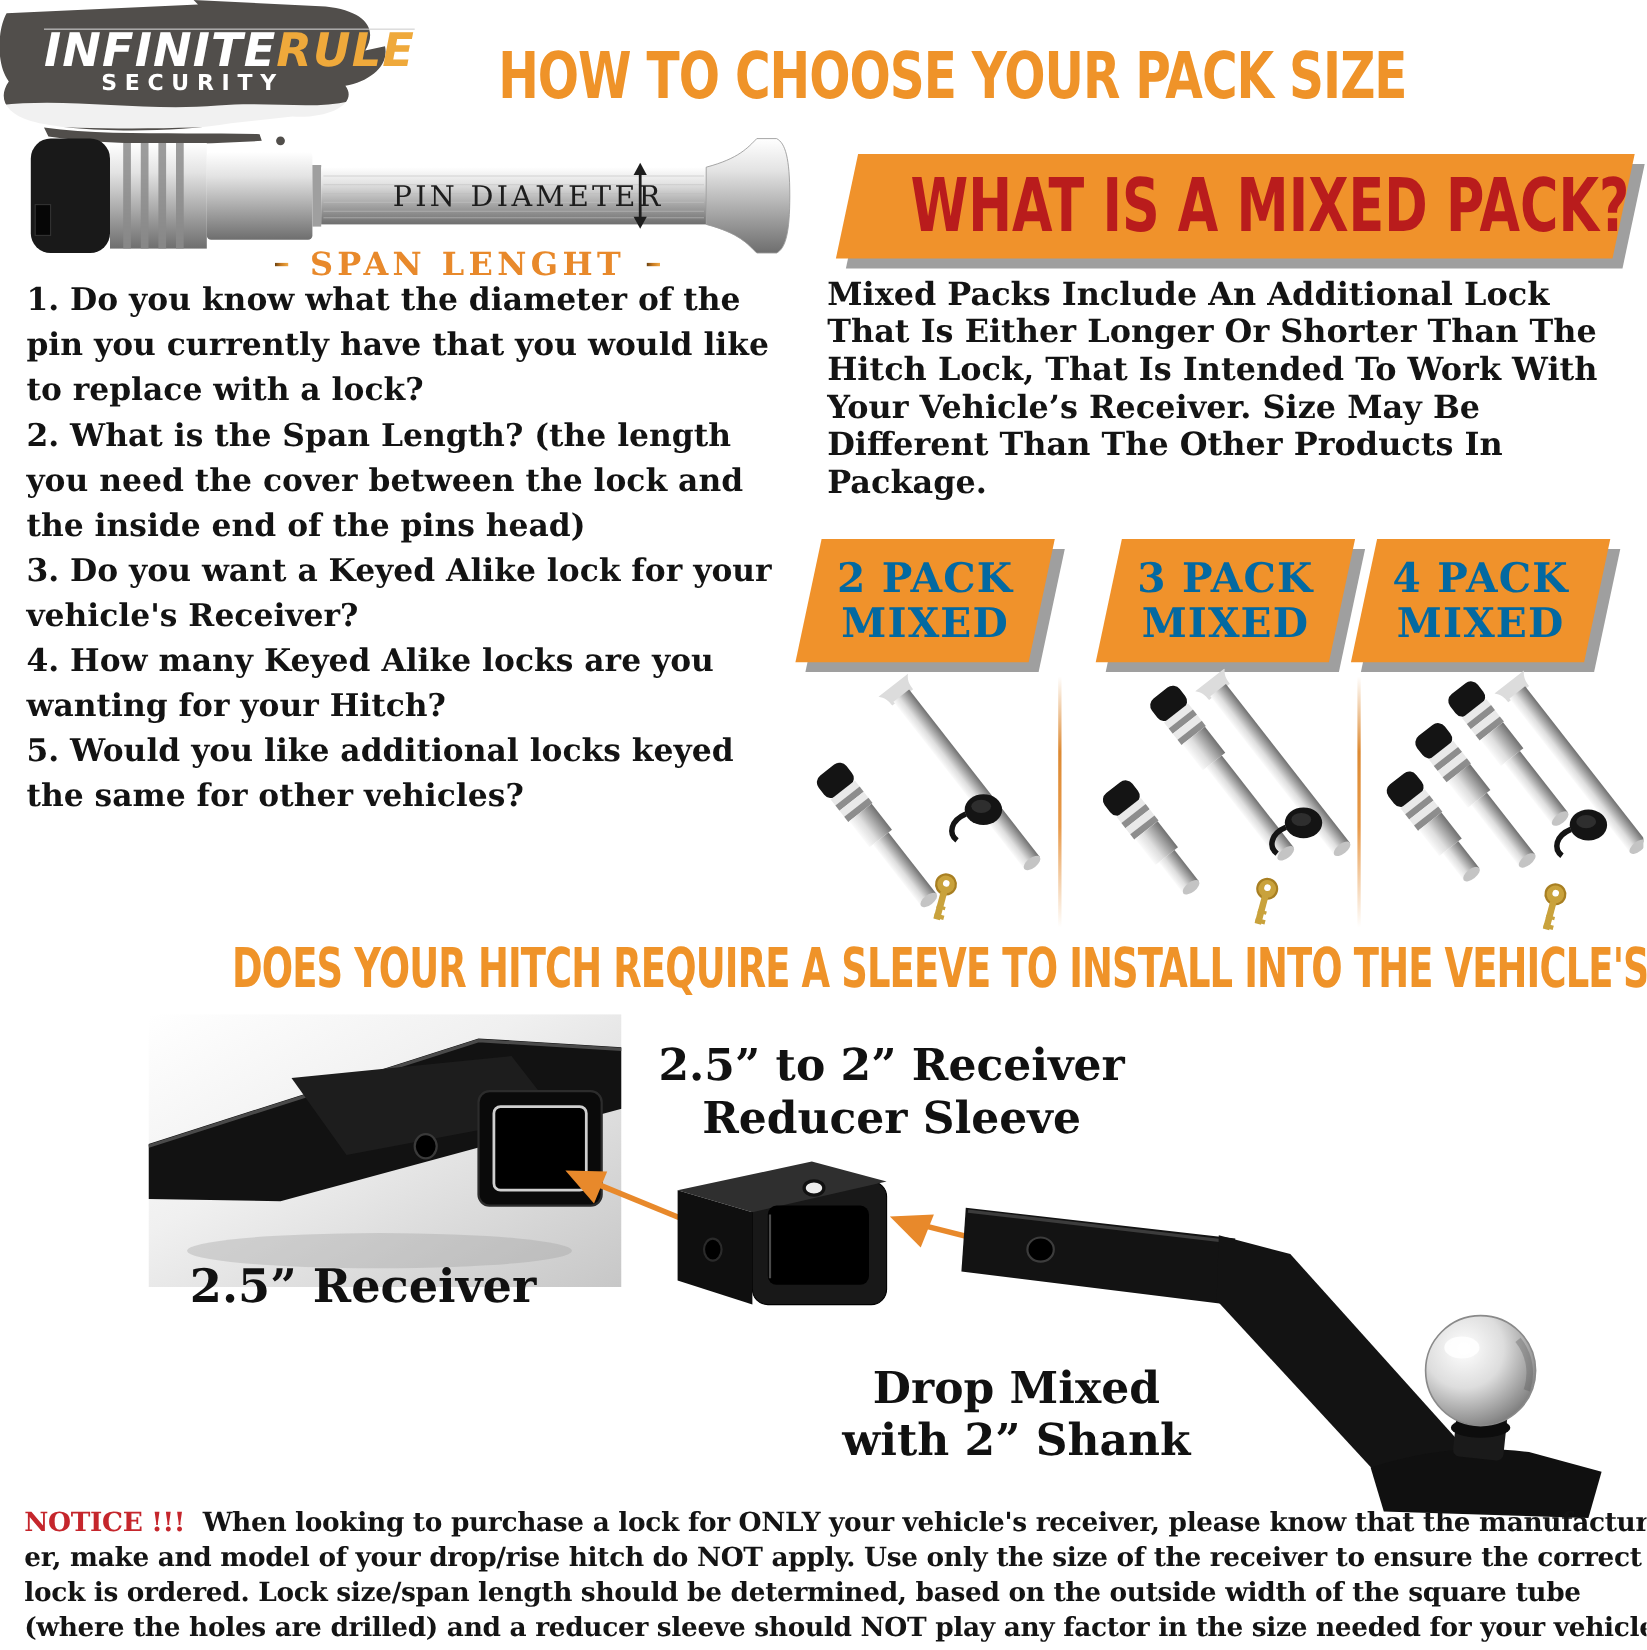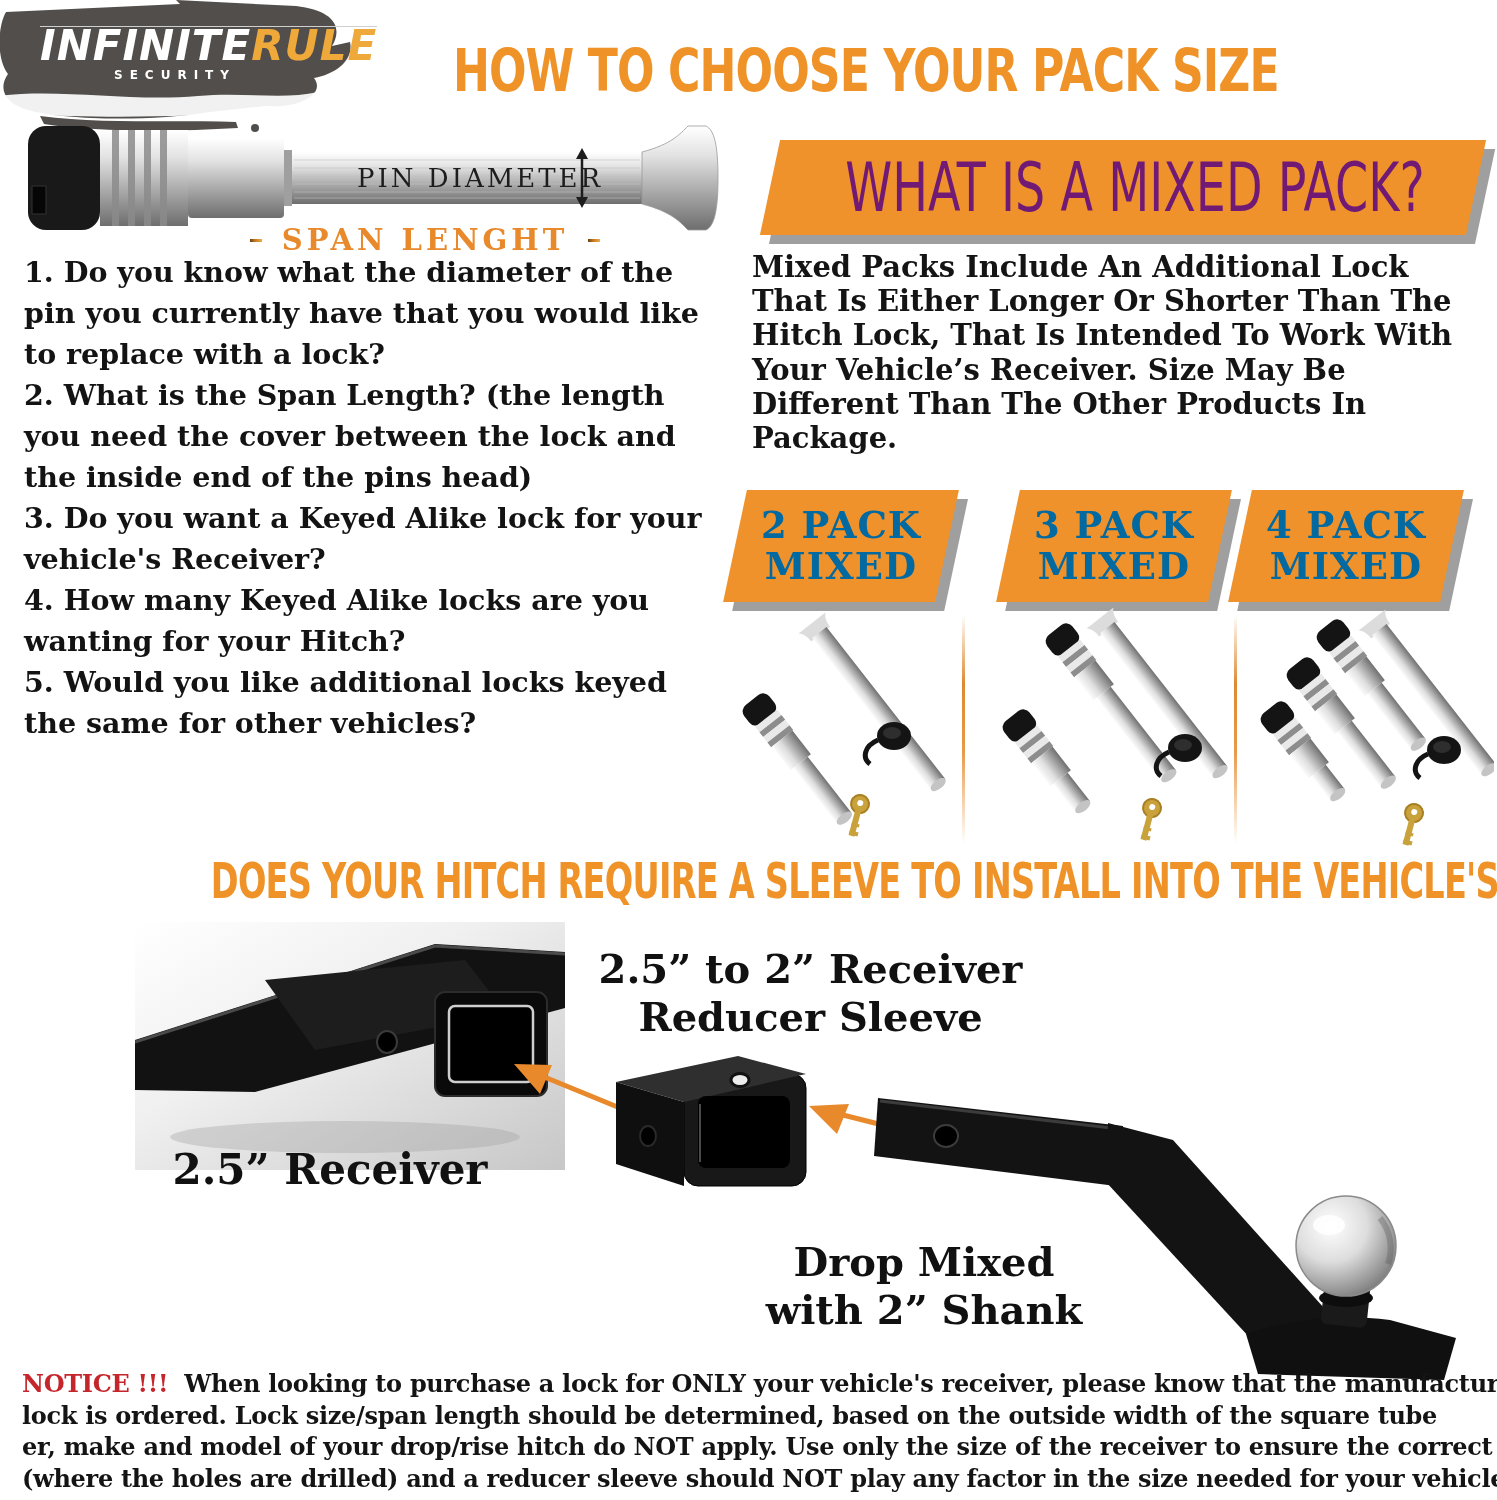--- a/index.html
+++ b/index.html
@@ -11,21 +11,21 @@
   .sans { font-family:"DejaVu Sans","Liberation Sans",sans-serif; }
   .condensed { display:inline-block; white-space:nowrap; transform-origin:center; }
 
   
   #logo-wrap { left:0; top:0; width:352px; height:138px; }
   #logo-text { position:absolute; left:40px; top:26px; width:270px; text-align:center; }
   #logo-line1 { font-family:"DejaVu Sans","Liberation Sans",sans-serif; font-style:italic;
                 font-weight:bold; font-size:42px; letter-spacing:1px; line-height:34px;
                 border-top:1px solid #cfcfcf; display:inline-block; padding-top:2px; }
   #logo-line2 { color:#ffffff; font-family:"DejaVu Sans","Liberation Sans",sans-serif;
-                font-weight:bold; font-size:12px; letter-spacing:7px; line-height:22px; }
+                font-weight:bold; font-size:20px; letter-spacing:7px; line-height:22px; }
   .brand-white { color:#ffffff; } .brand-orange { color:#EFA93B; }
 
   
   #main-title { left:378px; top:24px; width:975px; height:92px; line-height:92px;
                 text-align:center; color:#EF9329; font-weight:bold; font-size:48px; }
   #main-title .condensed { transform:scale(0.92,1.22); letter-spacing:-1px; }
 
   #sleeve-heading { left:0; top:854px; width:1497px; height:54px; line-height:54px;
                     text-align:center; color:#EF9329; font-weight:bold; font-size:43px; }
   #sleeve-heading .condensed { transform:scale(0.78,1.16); letter-spacing:-1px; }
@@ -38,22 +38,22 @@
 
   
   #questions { left:24px; top:252px; width:694px; color:#131313; font-weight:bold;
                font-size:28.5px; line-height:1.44; }
   #questions p { margin:0; }
 
   
   #banner { left:770px; top:140px; width:706px; height:95px; }
   .skewed-shadow { position:absolute; inset:0; background:#9f9f9f; transform:skewX(-12deg) translate(11px,9px); }
   .skewed-face { position:absolute; inset:0; background:#F0922B; transform:skewX(-12deg); }
-  #banner-text { position:absolute; inset:0; text-align:right; line-height:95px;
-                 color:#701a75; font-weight:normal; font-size:56px; }
+  #banner-text { position:absolute; inset:0; text-align:left; line-height:95px;
+                 color:#b91c1c; font-weight:bold; font-size:56px; }
   #banner-text .condensed { transform:scale(0.85,1.2); }
 
   #mixed-desc { left:752px; top:250px; width:712px; color:#141414; font-weight:bold;
                 font-size:29px; line-height:1.18; }
 
   .badge { width:212px; height:112px; top:490px; }
   .badge-text { position:absolute; inset:0; display:flex; flex-direction:column; justify-content:center;
                 align-items:center; color:#0369a1; font-weight:bold; font-size:37px; line-height:1.12;
                 letter-spacing:1px; }
   #badge-2 { left:735px; } #badge-3 { left:1008px; } #badge-4 { left:1240px; }
@@ -381,18 +381,18 @@
     <path d="M512,150 A48,48 0 0 1 520,196" stroke="#5a5a5a" stroke-width="6" fill="none" opacity="0.35"></path>
   </svg>
 
   <div class="abs photo-label" id="drophitch-label">
     <div>Drop Mixed</div>
     <div>with 2” Shank</div>
   </div>
 
   <div class="abs" id="notice">
     <div><span id="notice-label">NOTICE !!!</span><span>When looking to purchase a lock for ONLY your vehicle's receiver, please know that the manufactur-</span></div>
+    <div>er, make and model of your drop/rise hitch do NOT apply. Use only the size of the receiver to ensure the correct</div>
     <div>lock is ordered. Lock size/span length should be determined, based on the outside width of the square tube</div>
-    <div>er, make and model of your drop/rise hitch do NOT apply. Use only the size of the receiver to ensure the correct</div>
     <div>(where the holes are drilled) and a reducer sleeve should NOT play any factor in the size needed for your vehicle.</div>
   </div>
 
 </div>
 
 </body></html>

